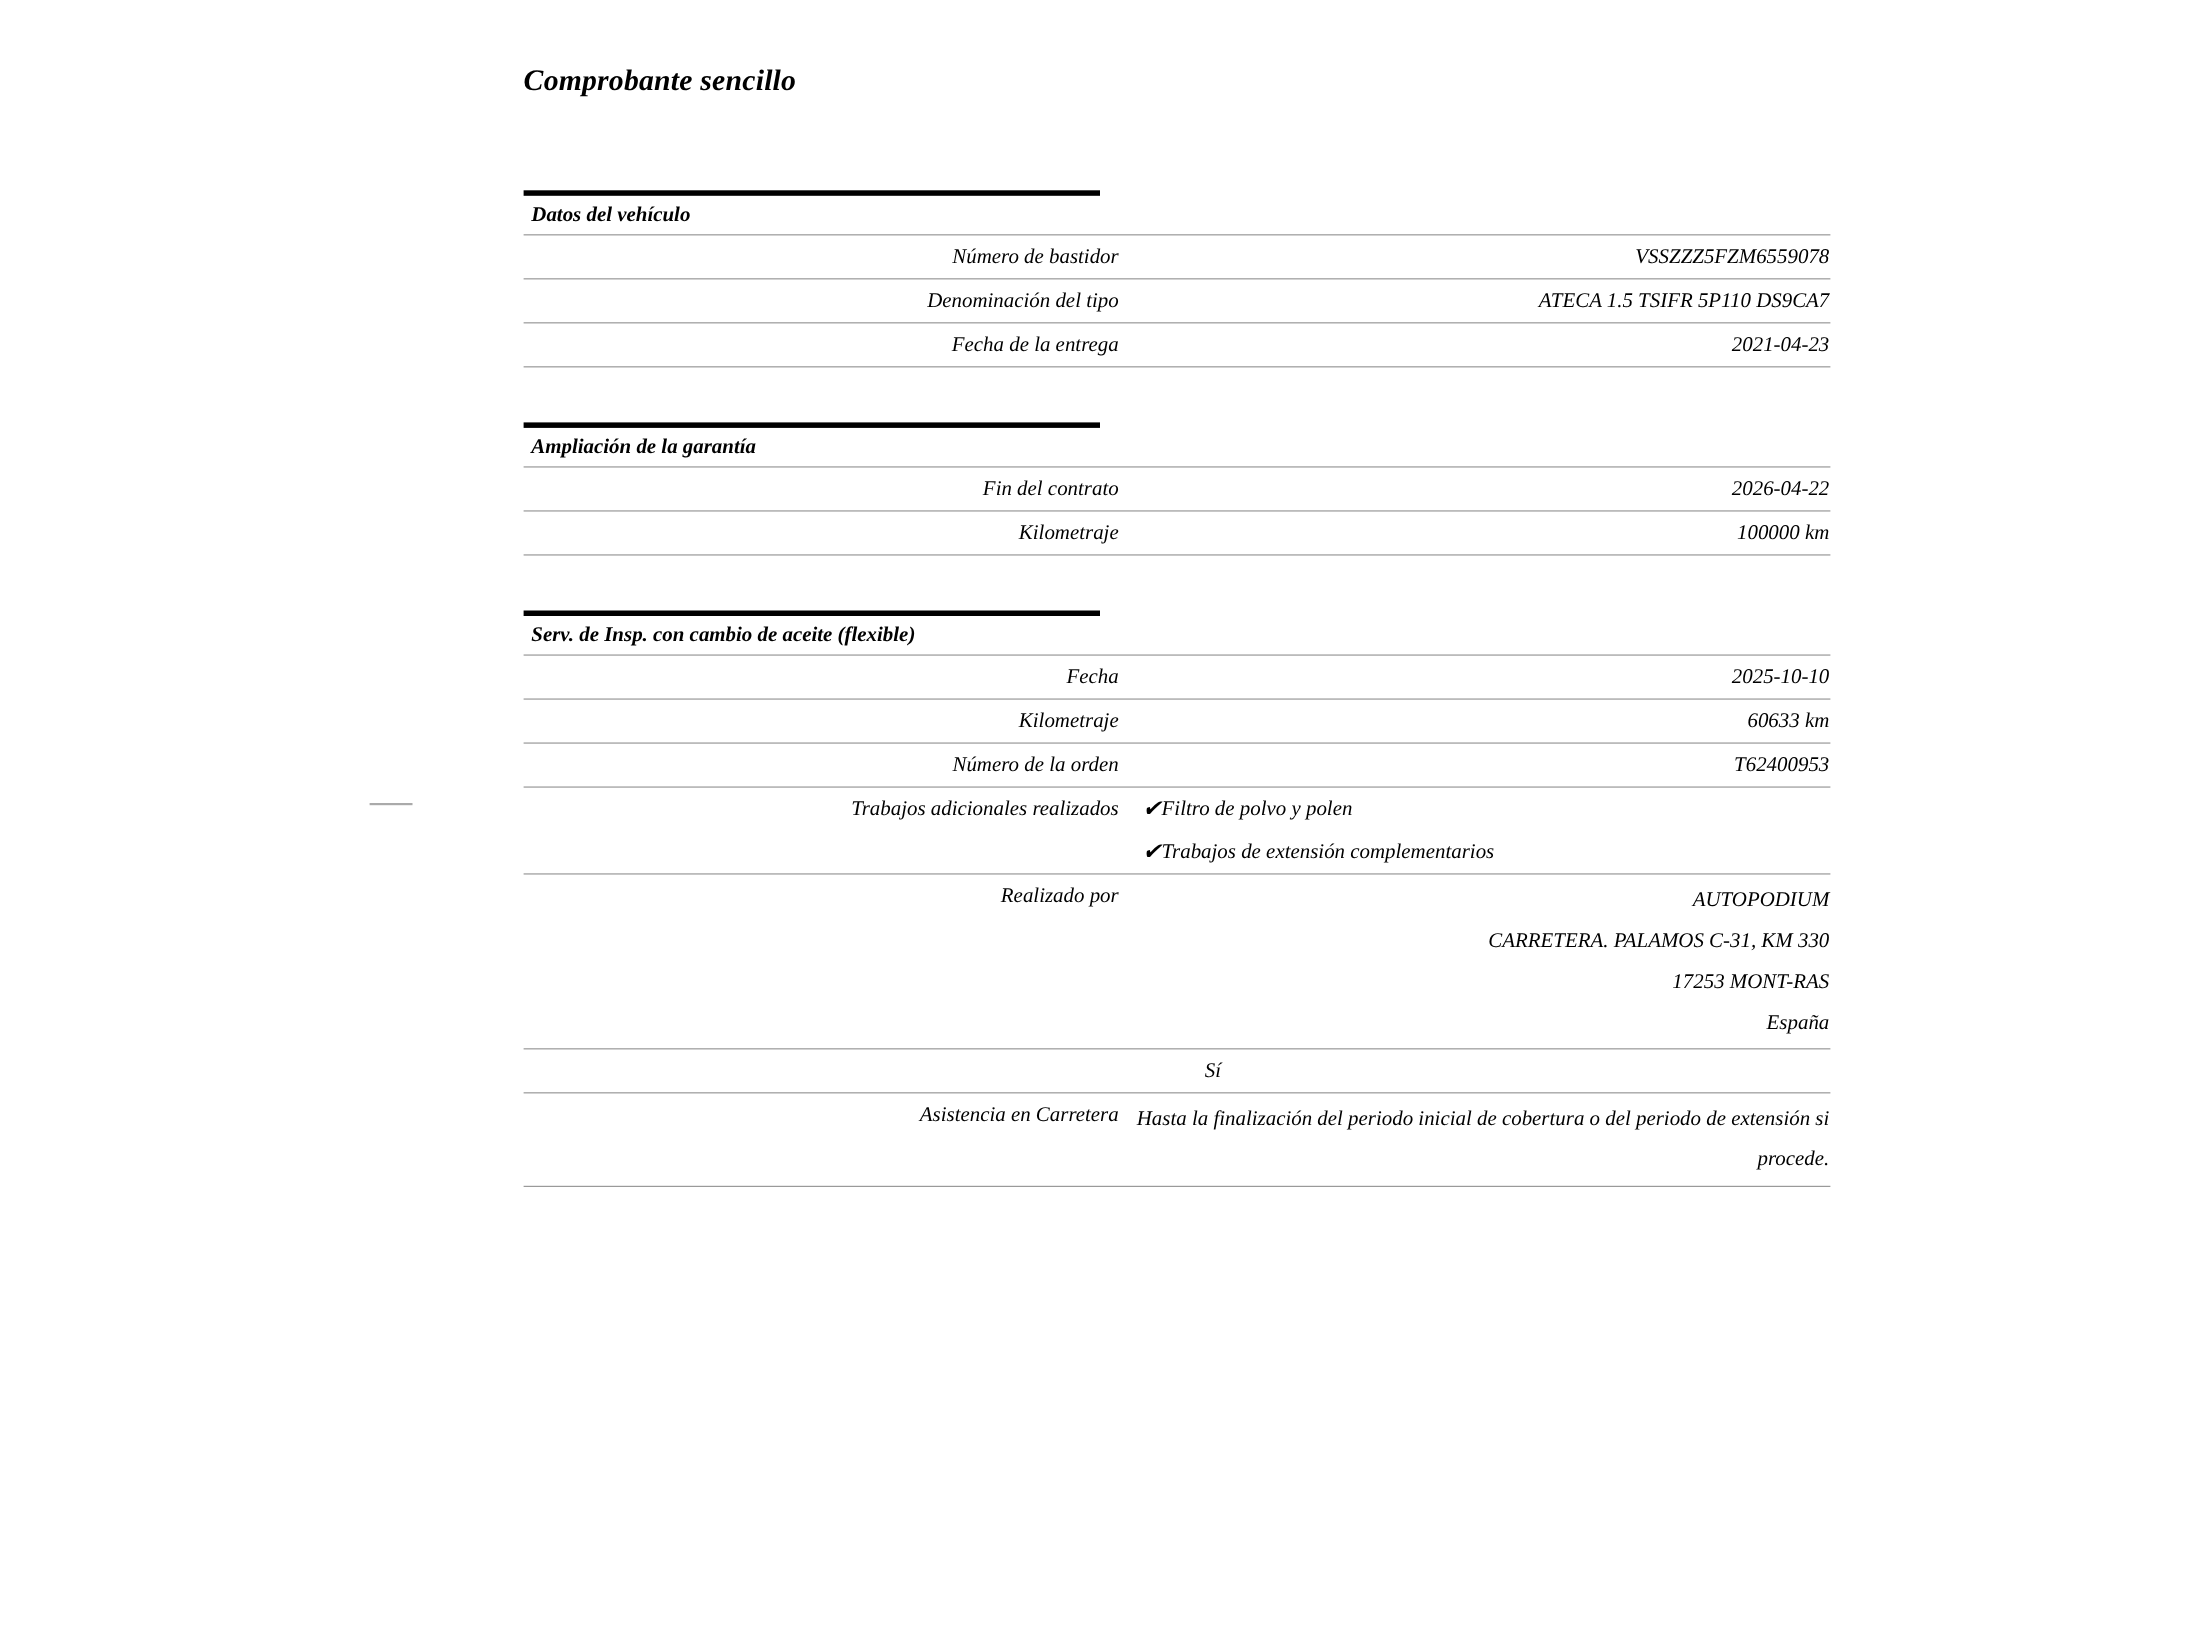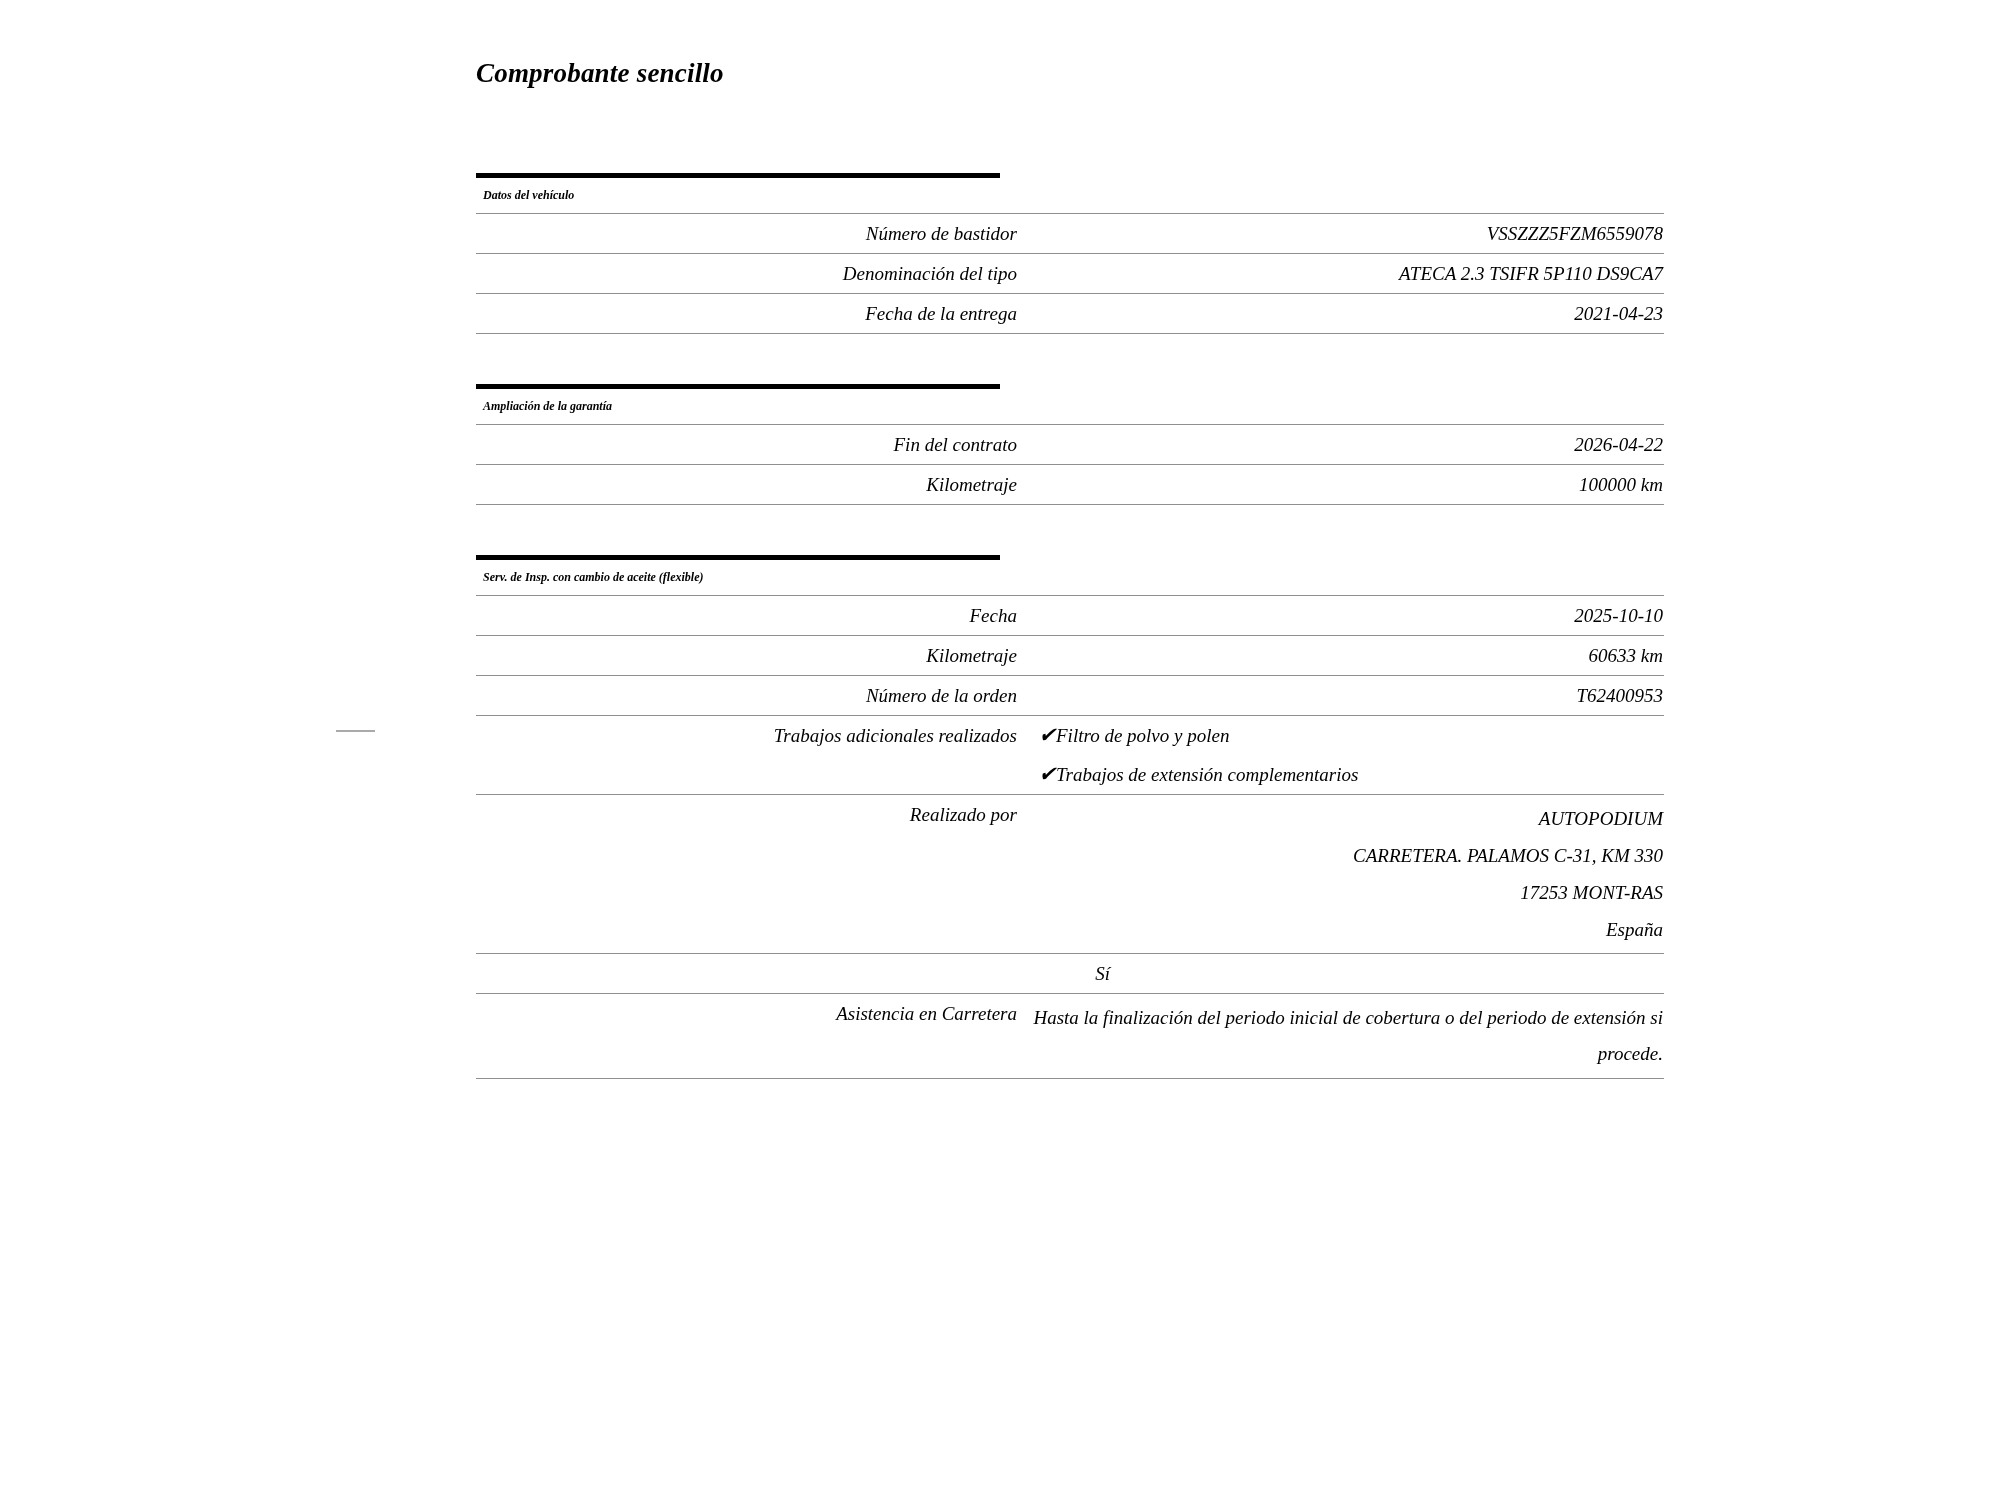--- a/index.html
+++ b/index.html
@@ -25,21 +25,21 @@
 
   .section { margin-bottom:50px; }
 
   .section-topbar {
     height:5px;
     width:524px;
     background:#000000;
   }
 
   .section-header {
-    font-size:12px;
+    font-size:19px;
     font-weight:bold;
     line-height:23px;
     padding:6px 0 6px 7px;
     border-bottom:1px solid #8f8f8f;
   }
 
   .row {
     display:flex;
     border-bottom:1px solid #8f8f8f;
     font-size:19px;
@@ -98,21 +98,21 @@
       <div class="section">
         <div class="section-topbar"></div>
         <div class="section-header">Datos del vehículo</div>
 
         <div class="row">
           <div class="row-label">Número de bastidor</div>
           <div class="row-value">VSSZZZ5FZM6559078</div>
         </div>
         <div class="row">
           <div class="row-label">Denominación del tipo</div>
-          <div class="row-value">ATECA 2.3 TSIFR 5P110 DS9CA7</div>
+          <div class="row-value">ATECA 1.5 TSIFR 5P110 DS9CA7</div>
         </div>
         <div class="row">
           <div class="row-label">Fecha de la entrega</div>
           <div class="row-value">2021-04-23</div>
         </div>
       </div>
 
       <div class="section">
         <div class="section-topbar"></div>
         <div class="section-header">Ampliación de la garantía</div>

